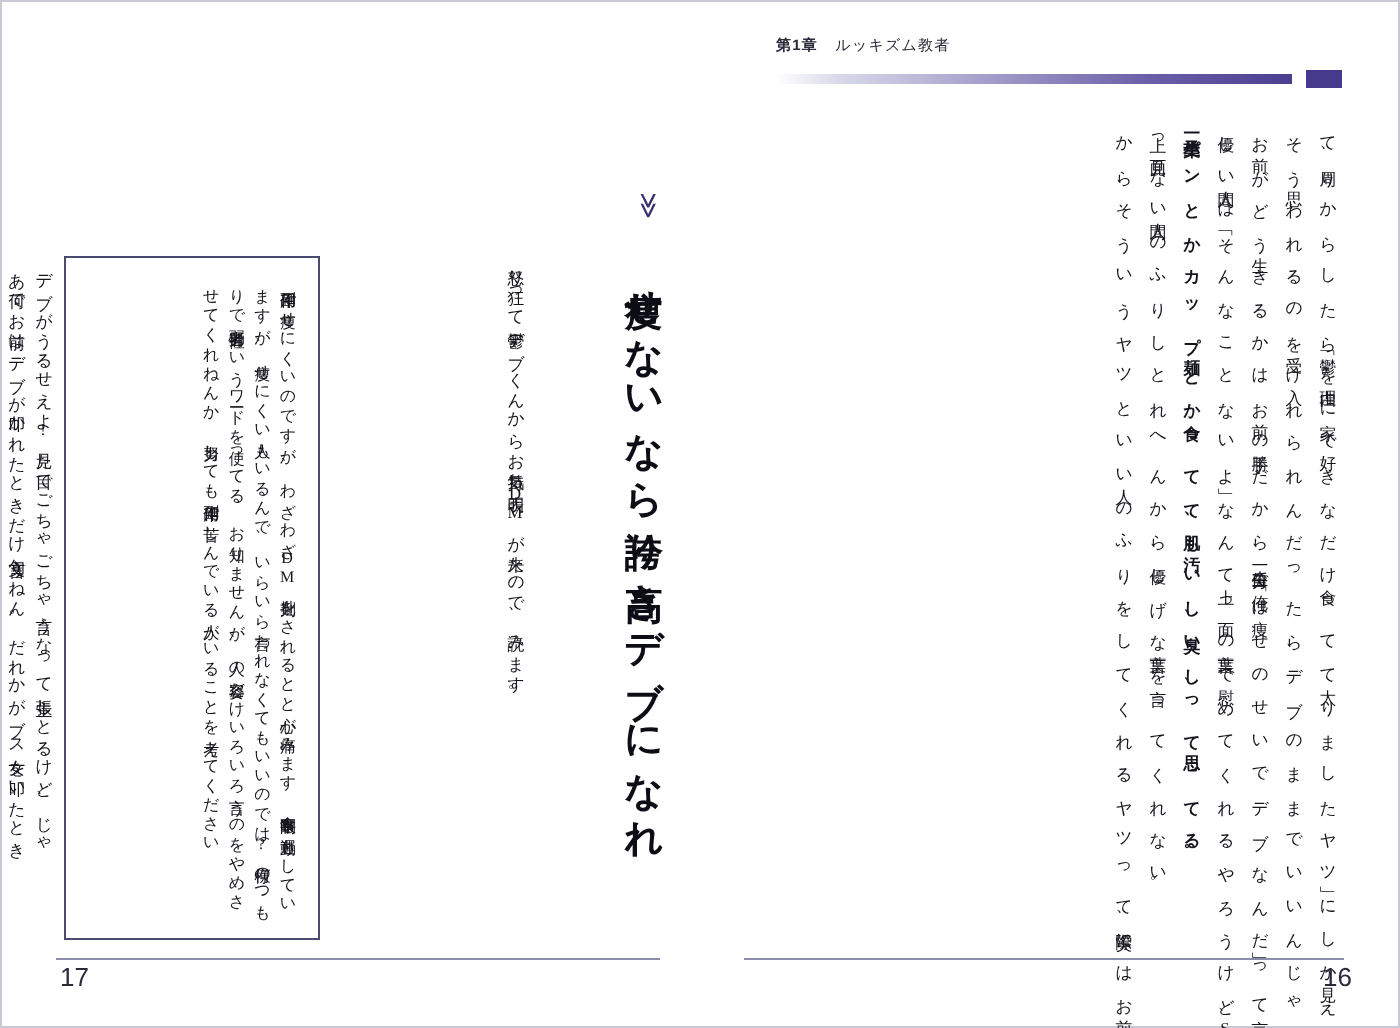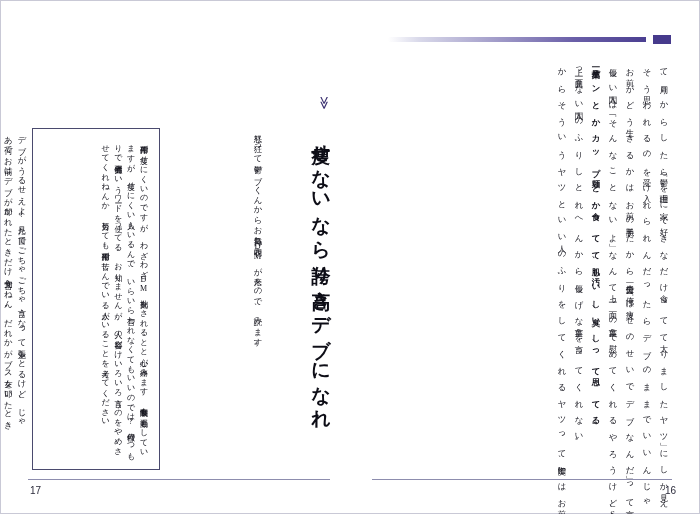--- a/index.html
+++ b/index.html
@@ -202,39 +202,43 @@
     width: 302px;
   }
   .footer-rule.right {
     bottom: 34px;
     left: 372px;
     width: 300px;
   }
   .folio {
     position: absolute;
     bottom: 18px;
-    font-size: 10px;
+    font-size: 13px;
     color: #2a2a3a;
     font-family: "Liberation Sans", sans-serif;
   }
   .folio.left {
     left: 30px;
   }
   .folio.right {
     right: 24px;
   }
 </style>
 </head>
 <body>
 
 <div class="page-spread">
 
   <div class="page page-left"></div>
   <div class="page page-right"></div>
 
+  <div class="running-head">
+    <span class="chapter-no">第1章</span>
+    <span class="chapter-title">ルッキズム教者</span>
+  </div>
 
   <div class="header-rule">
     <div class="bar-main"></div>
     <div class="bar-end"></div>
   </div>
 
   <div class="right-body">
     <div class="col vtext" style="right:0px;">て、周りからしたら「鬱を理由に家で好きなだけ食ってて太りましたヤツ」にしか見えんねん。</div>
     <div class="col vtext" style="right:17px;">そう思われるのを受け入れられんだったら、デブのままでいいんじゃない?</div>
     <div class="col vtext" style="right:34px;">お前がどう生きるかはお前の勝手だから、一生自分で「俺は痩せのせいでデブなんだ」って言い続けたらいいんじゃないの?それでそう思われるのは人それぞれってだけ。</div>

